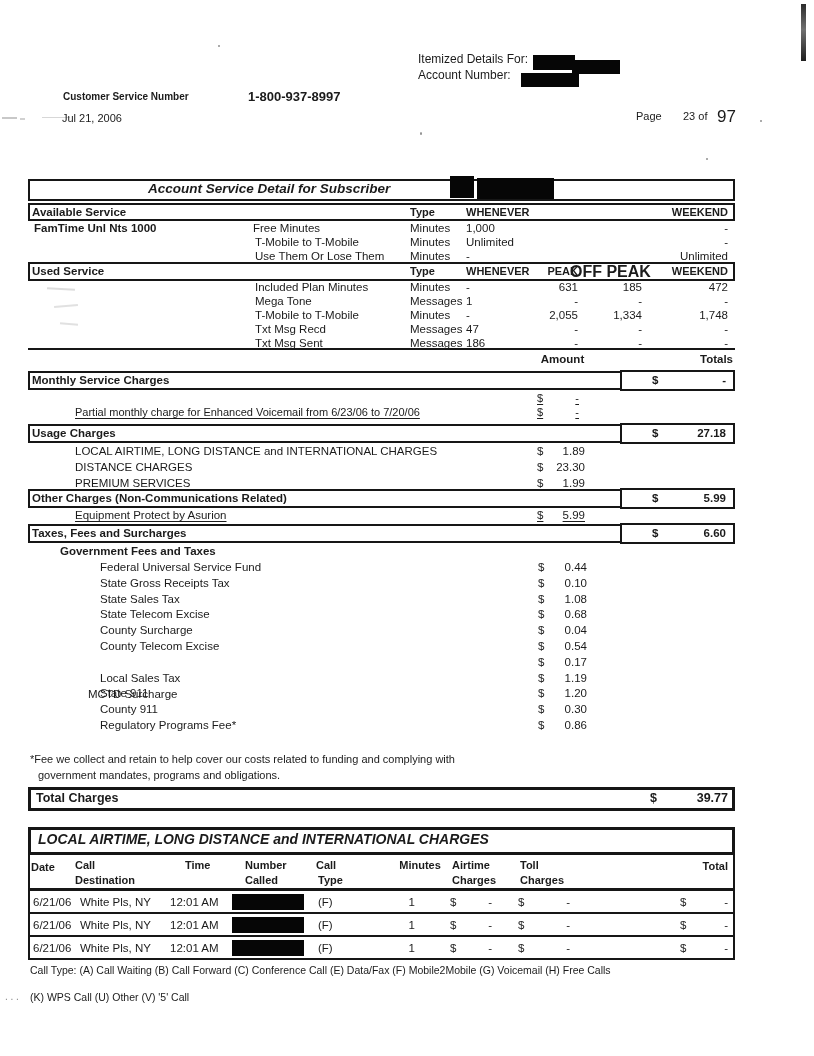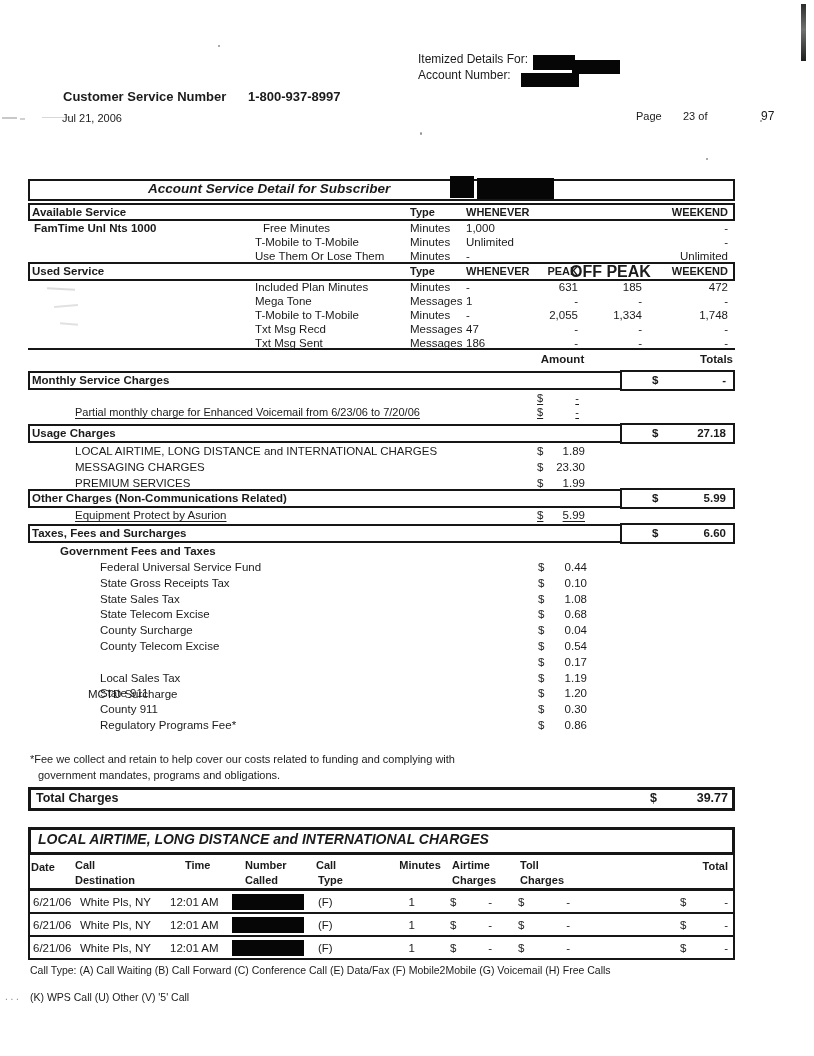--- a/index.html
+++ b/index.html
@@ -34,40 +34,40 @@
   <div class="speck" style="left:218px;top:45px;width:2px;height:2px;"></div>
   <div class="speck" style="left:706px;top:158px;width:2px;height:2px;"></div>
   <div class="speck" style="left:420px;top:132px;width:2px;height:3px;"></div>
   <div class="speck" style="left:760px;top:120px;width:2px;height:2px;"></div>
 
   <span class="t" style="left:418px;top:53px;font-size:12px;">Itemized Details For:</span>
   <span class="t" style="left:418px;top:69px;font-size:12px;">Account Number:</span>
   <div class="redact" style="left:533px;top:55px;width:42px;height:15px;"></div>
   <div class="redact" style="left:572px;top:60px;width:48px;height:14px;"></div>
   <div class="redact" style="left:521px;top:73px;width:58px;height:14px;"></div>
-  <span class="t b" style="left:63px;top:90px;font-size:13px;">Customer Service Number</span>
+  <span class="t b" style="left:63px;top:90px;font-size:10px;">Customer Service Number</span>
   <span class="t b" style="left:248px;top:90px;font-size:13px;">1-800-937-8997</span>
   <span class="t" style="left:62px;top:112px;font-size:11px;">Jul 21, 2006</span>
   <span class="t" style="left:636px;top:110px;font-size:11px;">Page</span>
   <span class="t" style="left:683px;top:110px;font-size:11px;">23 of</span>
-  <span class="t" style="left:717px;top:110px;font-size:12px;margin-left:44px;">97</span>
+  <span class="t" style="left:717px;top:110px;font-size:17px;">97</span>
 
   <div class="bar" style="top:179px;height:22px;"></div>
   <span class="t b i" style="left:148px;top:182px;font-size:13.5px;">Account Service Detail for Subscriber</span>
   <div class="redact" style="left:450px;top:176px;width:24px;height:22px;"></div>
   <div class="redact" style="left:477px;top:178px;width:77px;height:21px;"></div>
 
   <div class="bar" style="top:203px;height:18px;"></div>
   <span class="t b" style="left:32px;top:206px;">Available Service</span>
   <span class="t b" style="left:410px;top:206px;font-size:11px;">Type</span>
   <span class="t b" style="left:466px;top:206px;font-size:11px;">WHENEVER</span>
   <span class="t b r" style="left:628px;top:206px;width:100px;font-size:11px;">WEEKEND</span>
 
   <span class="t b" style="left:34px;top:222px;">FamTime Unl Nts 1000</span>
-  <span class="t" style="left:263px;top:222px;">Free Minutes</span>
+  <span class="t" style="left:253px;top:222px;">Free Minutes</span>
   <span class="t" style="left:410px;top:222px;">Minutes</span>
   <span class="t" style="left:466px;top:222px;">1,000</span>
   <span class="t r" style="left:648px;top:222px;width:80px;">-</span>
 
   <span class="t" style="left:255px;top:236px;">T-Mobile to T-Mobile</span>
   <span class="t" style="left:410px;top:236px;">Minutes</span>
   <span class="t" style="left:466px;top:236px;">Unlimited</span>
   <span class="t r" style="left:648px;top:236px;width:80px;">-</span>
 
   <span class="t u" style="left:255px;top:250px;">Use Them Or Lose Them</span>
@@ -137,21 +137,21 @@
 
   <div class="bar" style="top:424px;height:19px;"></div>
   <span class="t b" style="left:32px;top:427px;">Usage Charges</span>
   <div class="tbox" style="left:620px;top:423px;width:115px;height:21px;"></div>
   <span class="t b" style="left:652px;top:427px;">$</span>
   <span class="t b r" style="left:660px;top:427px;width:66px;">27.18</span>
 
   <span class="t" style="left:75px;top:445px;">LOCAL AIRTIME, LONG DISTANCE and INTERNATIONAL CHARGES</span>
   <span class="t" style="left:537px;top:445px;">$</span>
   <span class="t r" style="left:539px;top:445px;width:46px;">1.89</span>
-  <span class="t" style="left:75px;top:461px;">MESSAGING CHARGES</span>
+  <span class="t" style="left:75px;top:461px;">DISTANCE CHARGES</span>
   <span class="t" style="left:537px;top:461px;">$</span>
   <span class="t r" style="left:539px;top:461px;width:46px;">23.30</span>
   <span class="t u" style="left:75px;top:477px;">PREMIUM SERVICES</span>
   <span class="t u" style="left:537px;top:477px;">$</span>
   <span class="t r u" style="left:539px;top:477px;width:46px;">1.99</span>
 
   <div class="bar" style="top:489px;height:19px;"></div>
   <span class="t b" style="left:32px;top:492px;">Other Charges (Non-Communications Related)</span>
   <div class="tbox" style="left:620px;top:488px;width:115px;height:21px;"></div>
   <span class="t b" style="left:652px;top:492px;">$</span>

